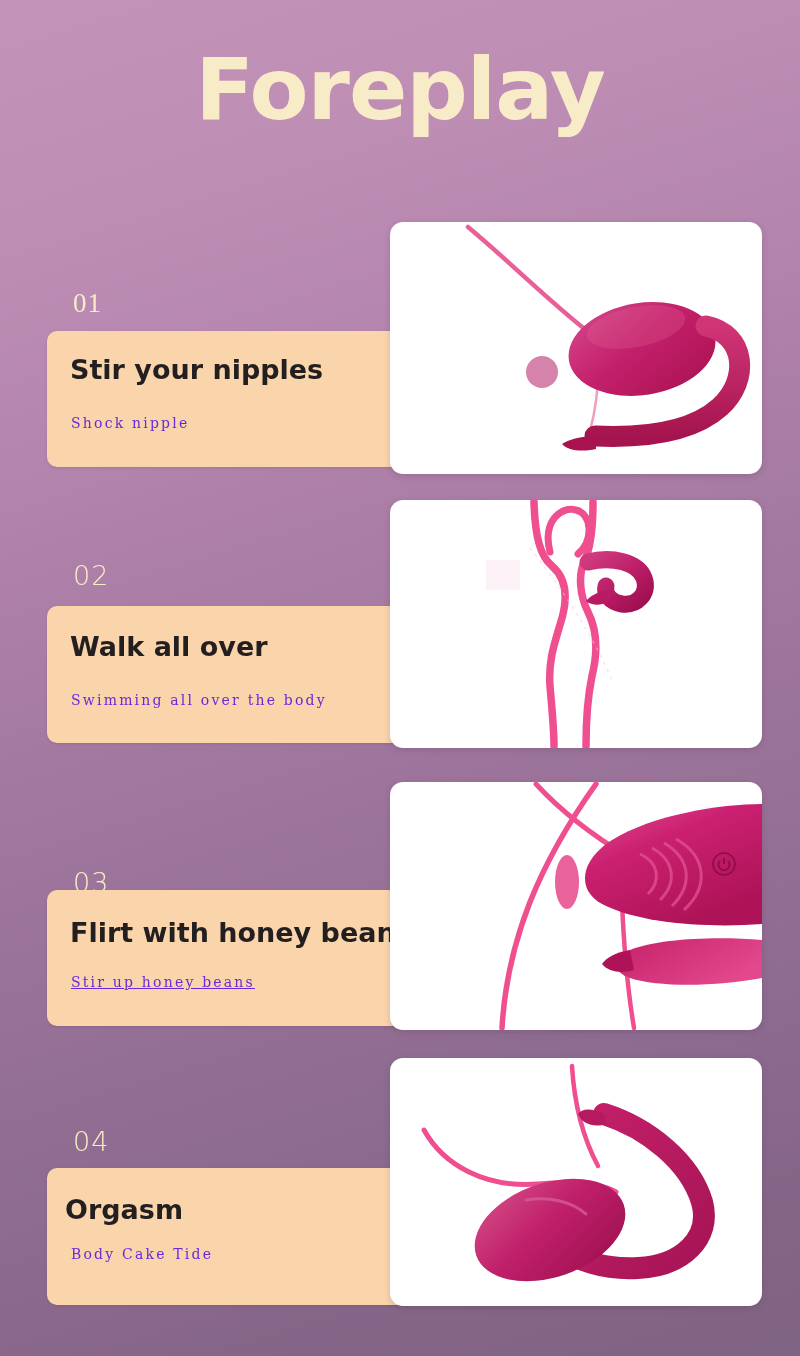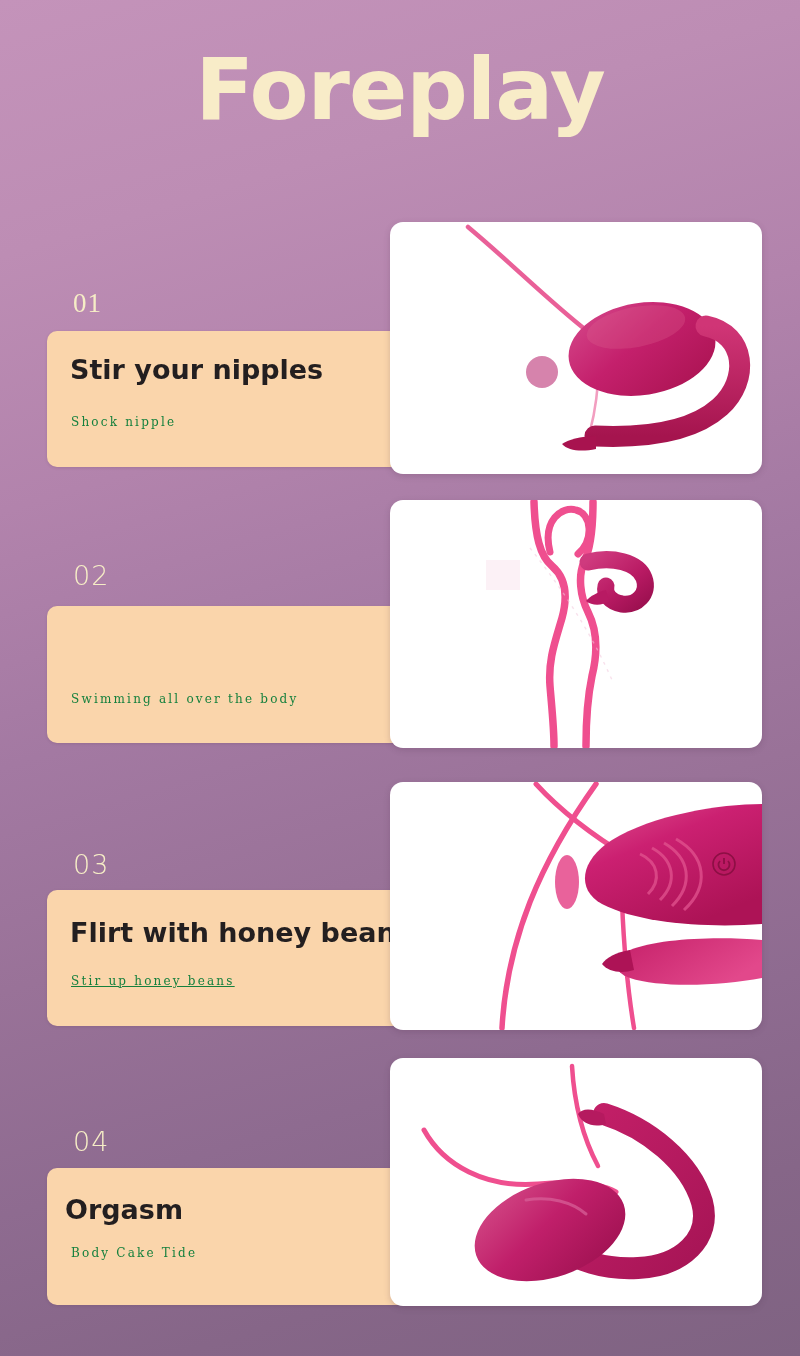--- a/index.html
+++ b/index.html
@@ -75,23 +75,23 @@
     font-family: "DejaVu Sans", sans-serif;
     font-size: 27px;
     font-weight: bold;
     color: #231f20;
     white-space: nowrap;
     letter-spacing: 0px;
   }
   .band-sub {
     position: absolute;
     font-family: "DejaVu Serif", serif;
-    font-size: 12px;
+    font-size: 14px;
     font-weight: normal;
-    color: #15803d;
+    color: #6d28d9;
     letter-spacing: 2.2px;
     white-space: nowrap;
   }
 
   
   .card {
     position: absolute;
     background: #ffffff;
     border-radius: 13px;
     overflow: hidden;
@@ -147,20 +147,21 @@
         <ellipse cx="246" cy="105" rx="50" ry="20" fill="#e0638f" opacity="0.28" transform="rotate(-11 246 105)"></ellipse>
       </svg>
     </div>
   </div>
 
   <div class="row" style="top:0;">
 
     <div class="num" style="left:73px; top:560px;">02</div>
 
     <div class="band" style="top:606px; height:137px; width:650px;">
+      <div class="band-title" style="left:23px; top:25px;">Walk all over</div>
       <div class="band-sub" style="left:24px; top:86px;">Swimming all over the body</div>
     </div>
 
     <div class="card" style="left:390px; top:500px; width:372px; height:248px;">
       <svg viewBox="0 0 372 248">
         <defs>
           <linearGradient id="g2a" x1="0" y1="0" x2="1" y2="1">
             <stop offset="0%" stop-color="#cf3a7e"></stop>
             <stop offset="60%" stop-color="#b81a63"></stop>
             <stop offset="100%" stop-color="#9c1050"></stop>
@@ -180,21 +181,21 @@
         <path d="M216 90 C 208 92, 200 96, 196 101 C 202 106, 212 106, 219 101 Z" fill="#b81a63"></path>
 
         <rect x="96" y="60" width="34" height="30" fill="#f6d8e6" opacity="0.35"></rect>
         <path d="M140 48 C 170 86, 200 130, 222 180" stroke="#f3c9dd" stroke-width="1.4" fill="none" opacity="0.55" stroke-dasharray="3 5"></path>
       </svg>
     </div>
   </div>
 
   <div class="row" style="top:0;">
 
-    <div class="num" style="left:73px; top:849px;">03</div>
+    <div class="num" style="left:73px; top:867px;">03</div>
 
     <div class="band" style="top:890px; height:136px; width:650px;">
       <div class="band-title" style="left:23px; top:27px;">Flirt with honey beans</div>
       <div class="band-sub" style="left:24px; top:84px;text-decoration:underline;">Stir up honey beans</div>
     </div>
 
     <div class="card" style="left:390px; top:782px; width:372px; height:248px;">
       <svg viewBox="0 0 372 248">
         <defs>
           <linearGradient id="g3a" x1="0" y1="0" x2="0.6" y2="1">

